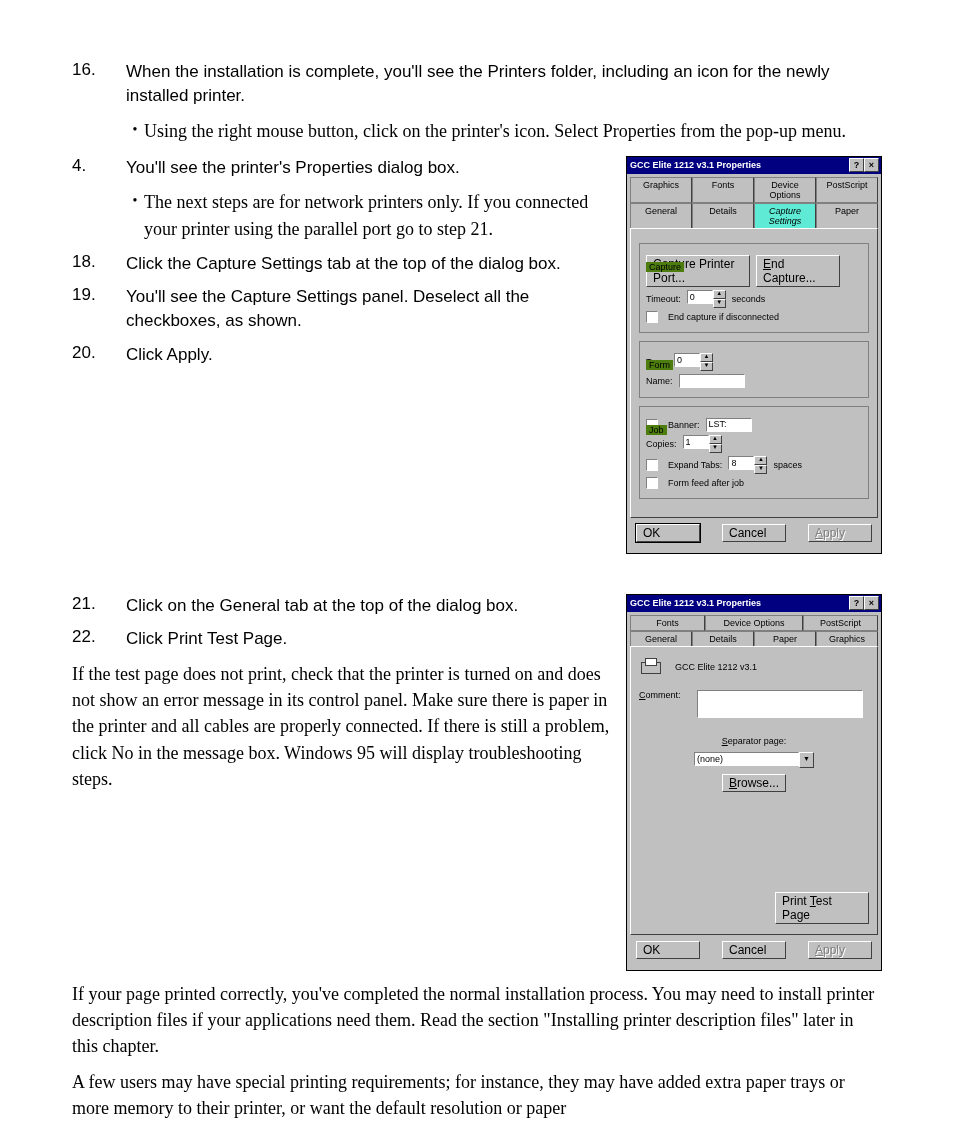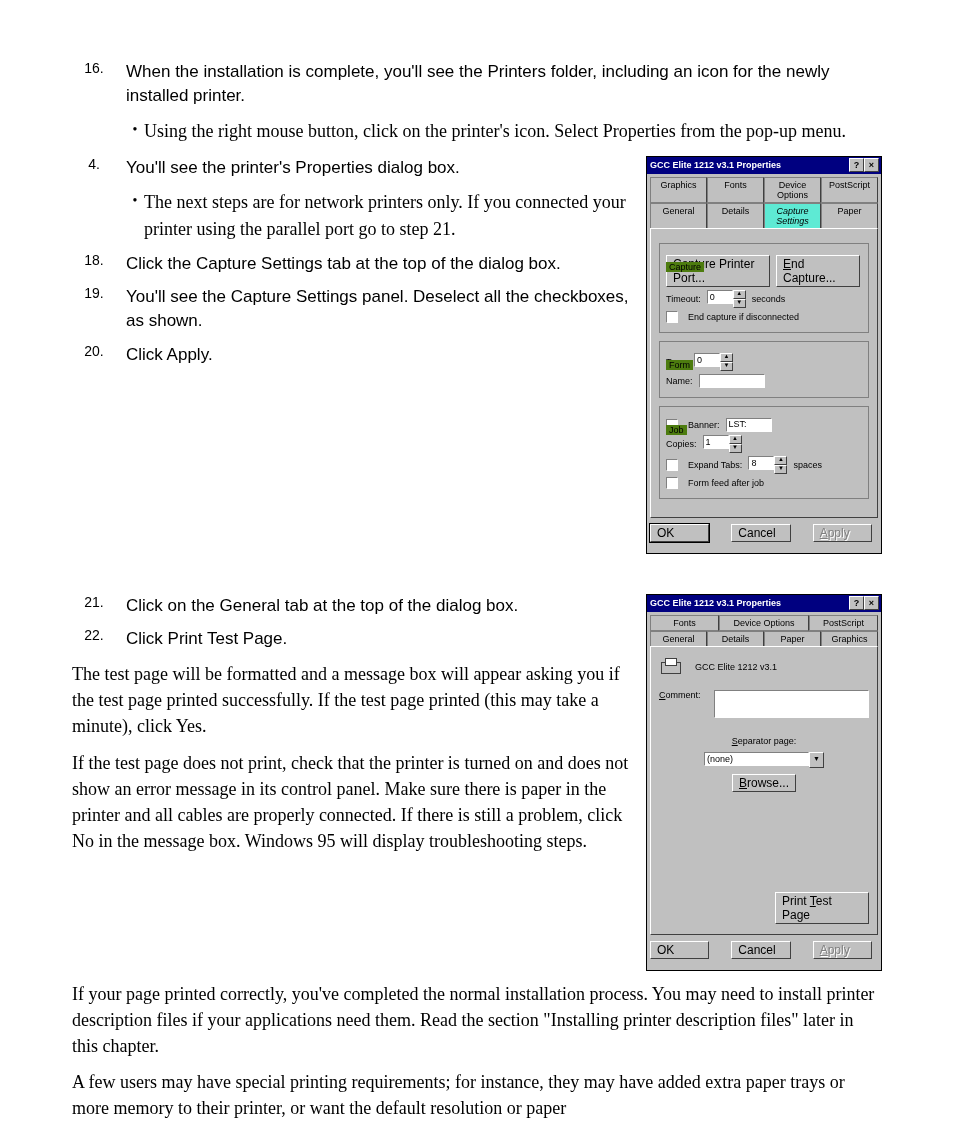--- a/index.html
+++ b/index.html
@@ -8,34 +8,34 @@
     background: #fff;
     font-family: Georgia, 'Times New Roman', serif;
     color: #000;
     width: 954px;
   }
   .page {
     padding: 60px 72px 40px 72px;
     box-sizing: border-box;
   }
   .item { display: flex; margin: 0 0 10px 0; }
-  .num { flex: 0 0 44px; text-align: center; padding-right: 10px; font-family: Verdana, Arial, sans-serif; font-size: 14px; }
+  .num { flex: 0 0 44px; text-align: left; padding-right: 10px; font-family: Verdana, Arial, sans-serif; font-size: 17px; }
   .s17 { font-family: Verdana, Arial, sans-serif; font-size: 17px; line-height: 1.4; }
   .s18 { font-size: 18px; line-height: 1.45; }
   .bullet { display: flex; margin: 8px 0 10px 0; }
   .bullet .dot { flex: 0 0 18px; text-align: center; font-size: 14px; line-height: 24px; }
   .para { margin: 10px 0; }
   .col-wrap { display: flex; gap: 14px; align-items: flex-start; margin-top: 12px; }
   .col-text { flex: 1 1 auto; }
   .col-fig { flex: 0 0 auto; }
   .footer { font-family: Verdana, Arial, sans-serif; font-weight: bold; font-size: 15px; margin-top: 36px; }
 
   
   .dialog {
-    width: 236px;
+    width: 256px;
     font-family: 'MS Sans Serif', Tahoma, Arial, sans-serif;
     font-size: 9px;
     background: #c0c0c0;
     border: 1px solid #000;
     box-sizing: border-box;
   }
   .titlebar {
     display: flex; align-items: center; justify-content: space-between;
     background: #000080; color: #fff; padding: 1px 2px 2px 3px;
     font-weight: bold; font-size: 9px;
@@ -264,21 +264,20 @@
   <div class="col-wrap" style="margin-top:40px;">
     <div class="col-text">
       <div class="item">
         <div class="num">21.</div>
         <div class="s17">Click on the General tab at the top of the dialog box.</div>
       </div>
       <div class="item">
         <div class="num">22.</div>
         <div class="s17">Click Print Test Page.</div>
       </div>
-      <div class="para s18">The test page will be formatted and a message box will appear asking you if the test page printed successfully. If the test page printed (this may take a minute), click Yes.</div>
       <div class="para s18">If the test page does not print, check that the printer is turned on and does not show an error message in its control panel. Make sure there is paper in the printer and all cables are properly connected. If there is still a problem, click No in the message box. Windows 95 will display troubleshooting steps.</div>
     </div>
 
     <div class="col-fig">
 
       <div class="dialog">
         <div class="titlebar">
           <span>GCC Elite 1212 v3.1 Properties</span>
           <div class="titlebtns">
             <div class="tbtn">?</div>

